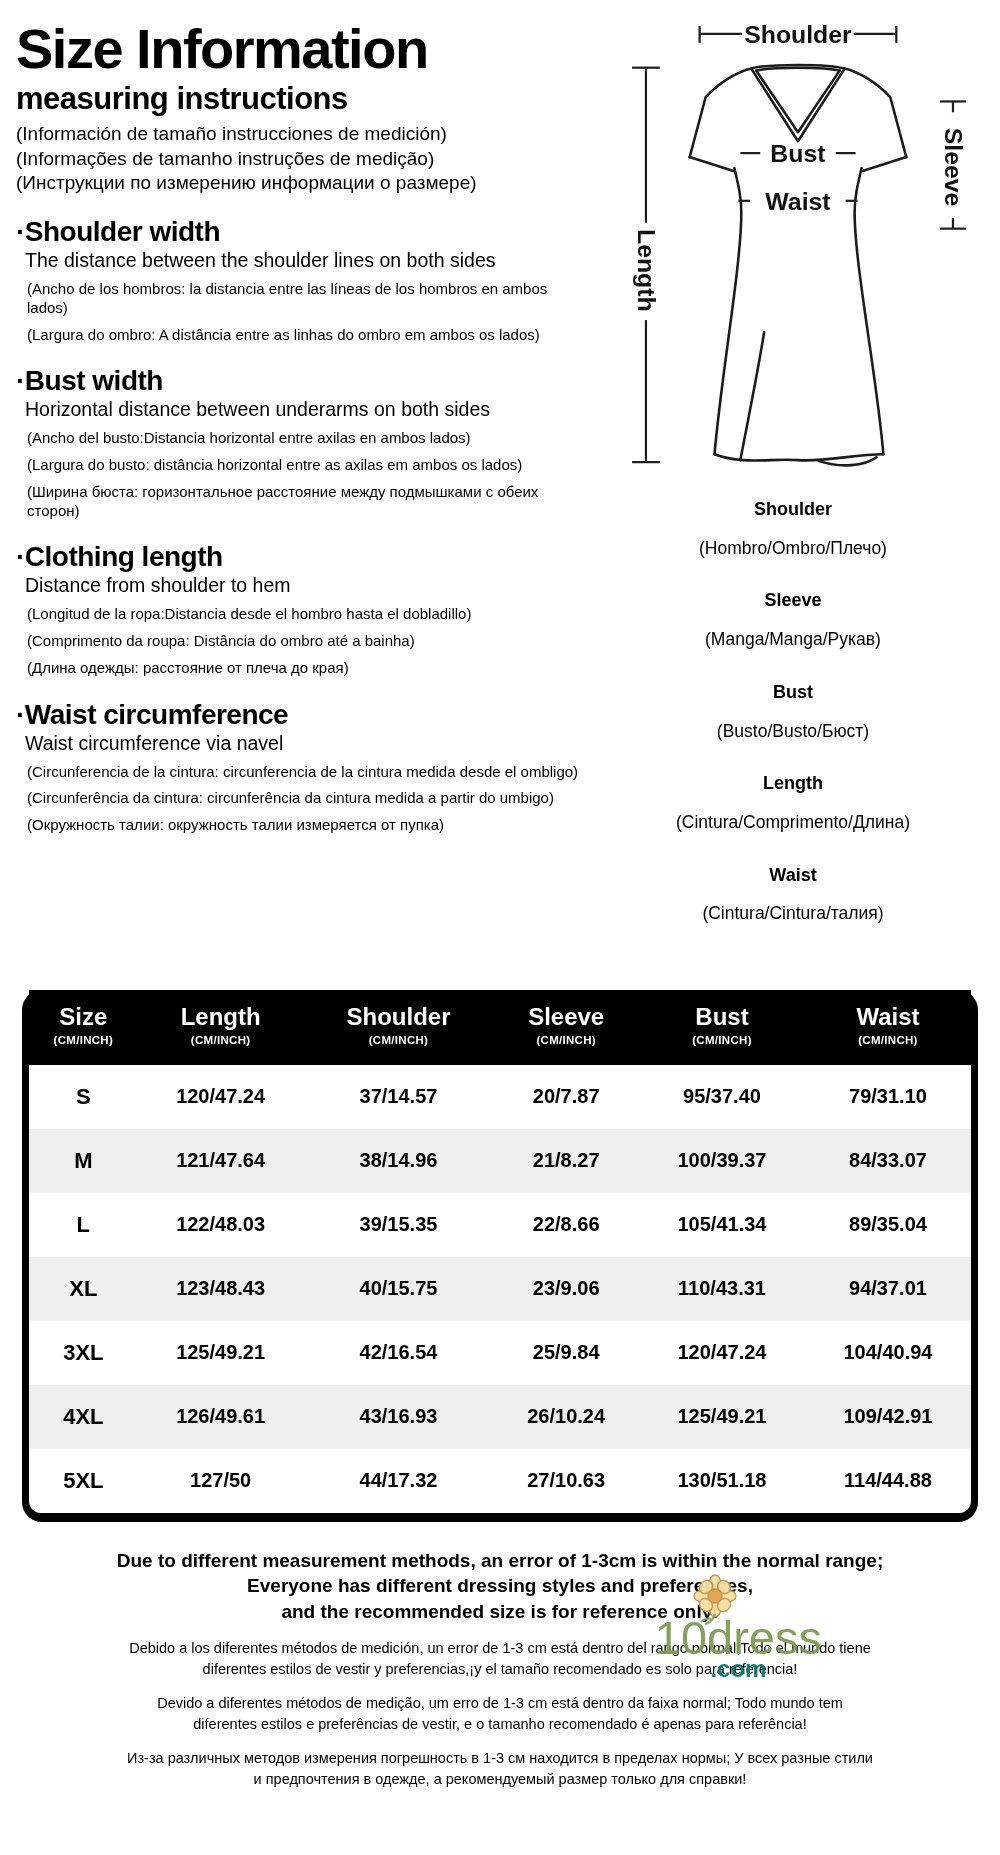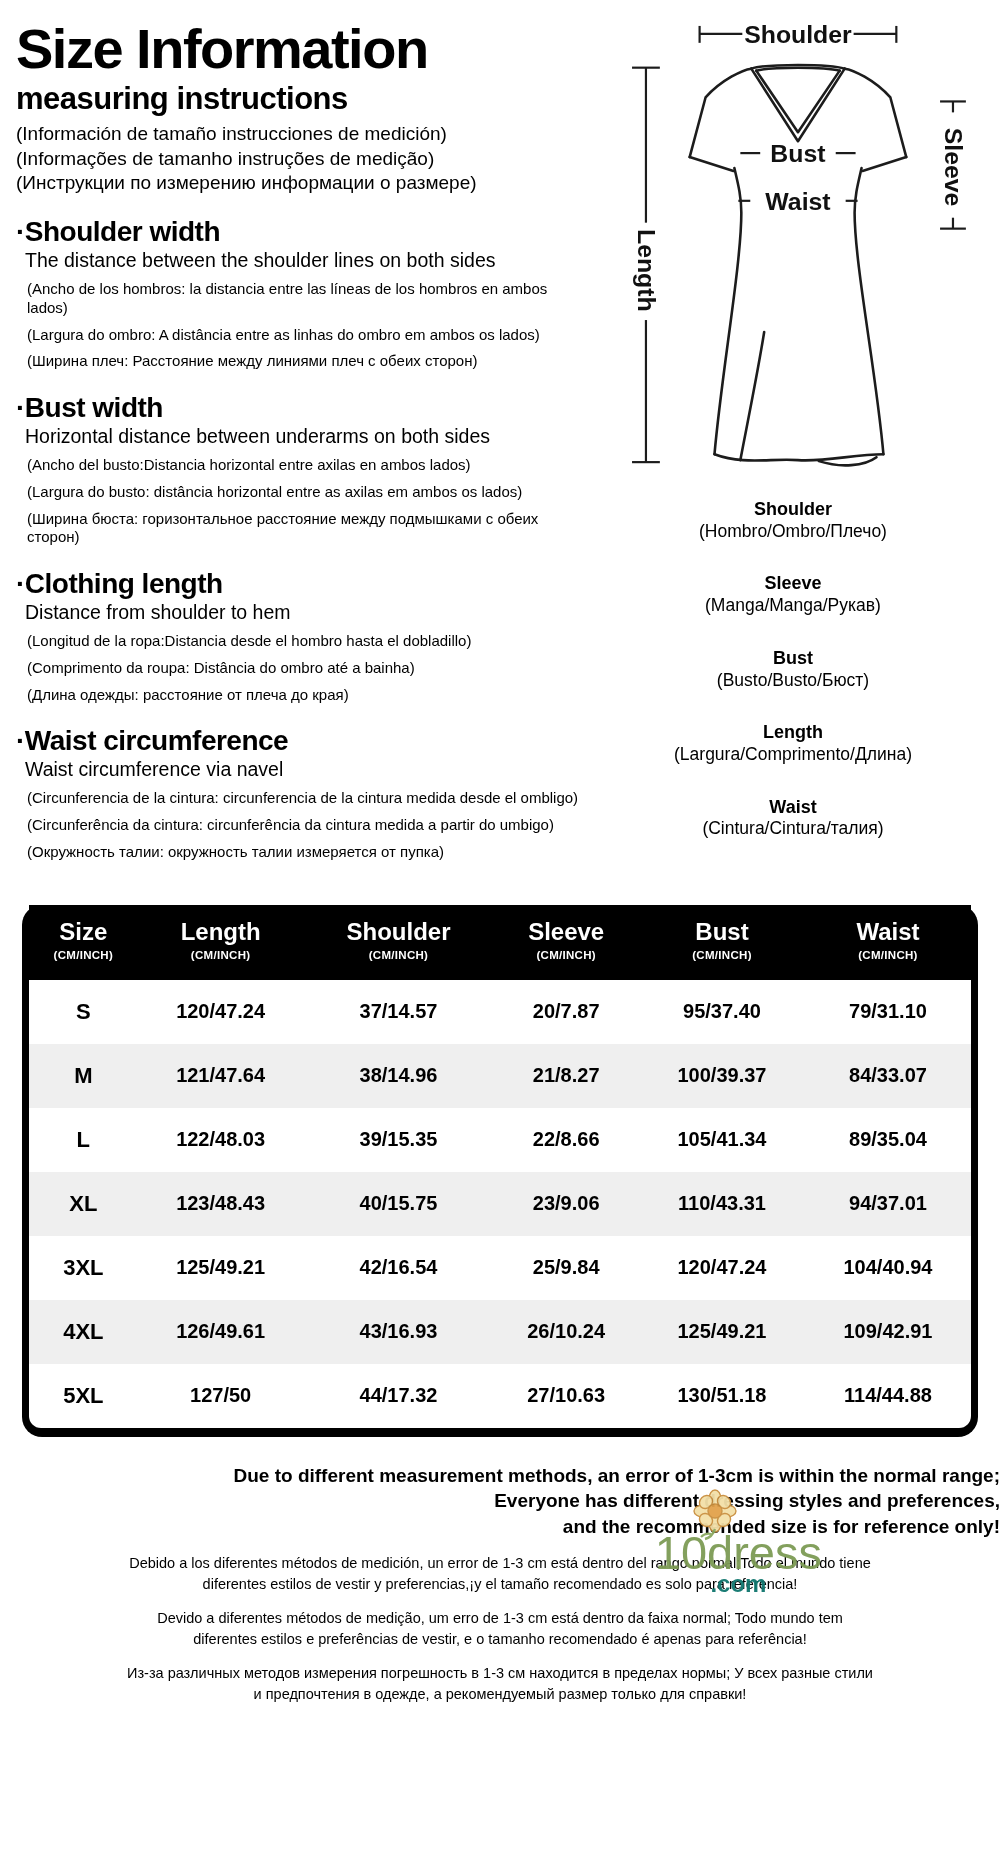--- a/index.html
+++ b/index.html
@@ -19,37 +19,37 @@
   .ins-title { font-size:28px; font-weight:bold; margin:0; letter-spacing:-0.5px; }
   .ins-desc { font-size:19.5px; margin:1px 0 4px 9px; }
   .ins-tr { font-size:15px; margin:8px 0 0 11px; line-height:1.25; }
 
   
   .diagram { width:100%; }
   .diagram svg { display:block; width:398px; height:467px; margin:0 auto; }
   .legend { text-align:center; margin-top:16px; }
   .legend-item { margin-bottom:31px; }
   .legend-term { font-size:18px; font-weight:bold; line-height:1.2; }
-  .legend-tr { font-size:17.5px; line-height:1.25; }
+  .legend-tr { font-size:17.5px; line-height:1.25;margin-top:17px; }
 
   
   .table-frame { margin:34px 22px 0 22px; background:#000; border-radius:20px; padding:0 7px 9px 7px; }
   table.size-table { width:100%; border-collapse:separate; border-spacing:0; }
   .size-table thead th { background:#000; color:#fff; padding:14px 0 19px 0; }
   .col-name { font-size:24px; font-weight:bold; line-height:1.1; }
   .col-unit { font-size:11.5px; font-weight:bold; margin-top:3px; letter-spacing:0.3px; }
   .size-table tbody td { background:#fff; text-align:center; height:62px; font-size:20px; font-weight:bold; }
   .size-table tbody tr:nth-child(even) td { background:#efefef; }
   .size-table tbody td.size-cell { font-size:22px; }
   .size-table tbody tr:last-child td:first-child { border-bottom-left-radius:12px; }
   .size-table tbody tr:last-child td:last-child { border-bottom-right-radius:12px; }
 
   
   .footer { margin-top:26px; position:relative; text-align:center; padding-bottom:28px; }
-  .notice-en div { font-size:19px; font-weight:bold; line-height:1.35;text-align:right; }
+  .notice-en div { font-size:19px; font-weight:bold; line-height:1.35; }
   .notice-block { margin-top:13px; font-size:14.5px; line-height:1.45; }
 
   .watermark { position:absolute; top:66px; right:178px; pointer-events:none; opacity:0.95; }
   .wm-flower { position:absolute; top:-40px; left:34px; }
   .wm-name { font-size:47px; font-weight:normal; color:#7d9b55; letter-spacing:0px; line-height:1; }
   .wm-com { display:block; text-align:center; font-size:24px; font-weight:bold; color:#0f766e; margin-top:-4px; line-height:1; }
 
   .dress-line { fill:none; stroke:#1c1c1c; stroke-width:2.6; stroke-linecap:round; stroke-linejoin:round; }
   .anno-line { stroke:#1c1c1c; stroke-width:2.2; stroke-linecap:butt; }
   .anno-text { fill:#111; font-size:25px; font-weight:600; font-family:"Liberation Sans", sans-serif; }
@@ -68,21 +68,20 @@
       <div class="hdr-tr">(Informações de tamanho instruções de medição)</div>
       <div class="hdr-tr">(Инструкции по измерению информации о размере)</div>
 
       <div>
   <div class="ins-section">
     <h3 class="ins-title">·Shoulder width</h3>
     <div class="ins-desc">The distance between the shoulder lines on both sides</div>
     <div>
               <div class="ins-tr">(Ancho de los hombros: la distancia entre las líneas de los hombros en ambos lados)</div>
               <div class="ins-tr">(Largura do ombro: A distância entre as linhas do ombro em ambos os lados)</div>
-              <div class="ins-tr">(Ширина плеч: Расстояние между линиями плеч с обеих сторон)</div>
             </div>
   </div>
 
   <div class="ins-section">
     <h3 class="ins-title">·Bust width</h3>
     <div class="ins-desc">Horizontal distance between underarms on both sides</div>
     <div>
               <div class="ins-tr">(Ancho del busto:Distancia horizontal entre axilas en ambos lados)</div>
               <div class="ins-tr">(Largura do busto: distância horizontal entre as axilas em ambos os lados)</div>
               <div class="ins-tr">(Ширина бюста: горизонтальное расстояние между подмышками с обеих сторон)</div>
@@ -172,21 +171,21 @@
     <div class="legend-tr">(Manga/Manga/Рукав)</div>
   </div>
 
   <div class="legend-item">
     <div class="legend-term">Bust</div>
     <div class="legend-tr">(Busto/Busto/Бюст)</div>
   </div>
 
   <div class="legend-item">
     <div class="legend-term">Length</div>
-    <div class="legend-tr">(Largura/Comprimento/Длина)</div>
+    <div class="legend-tr">(Cintura/Comprimento/Длина)</div>
   </div>
 
   <div class="legend-item">
     <div class="legend-term">Waist</div>
     <div class="legend-tr">(Cintura/Cintura/талия)</div>
   </div>
 </div>
     </div>
   </div>
 

